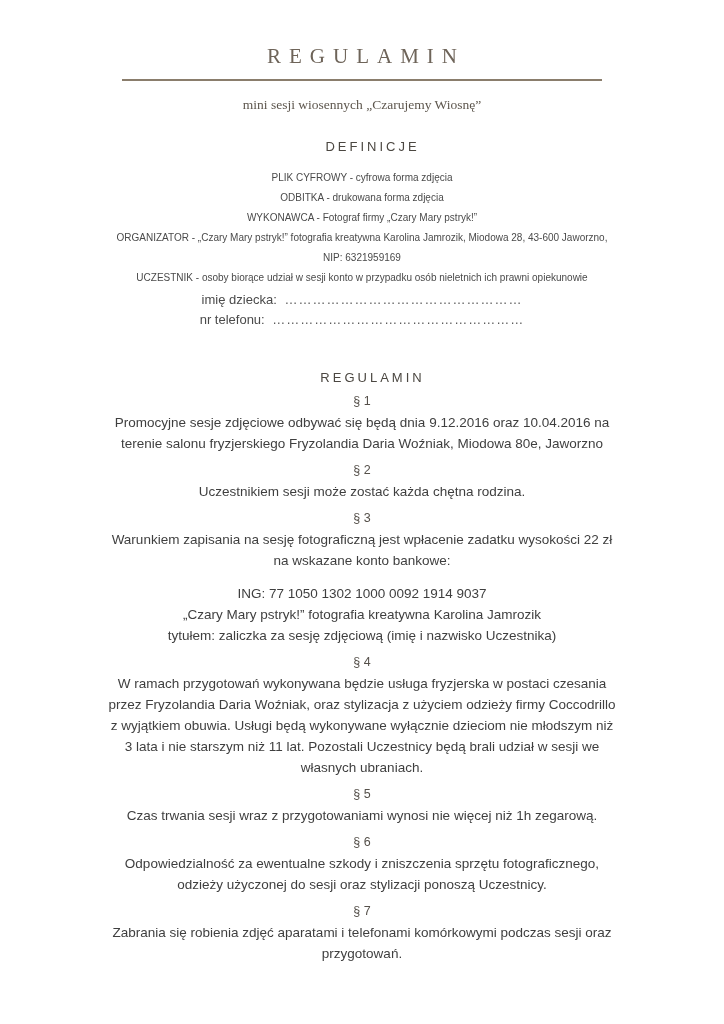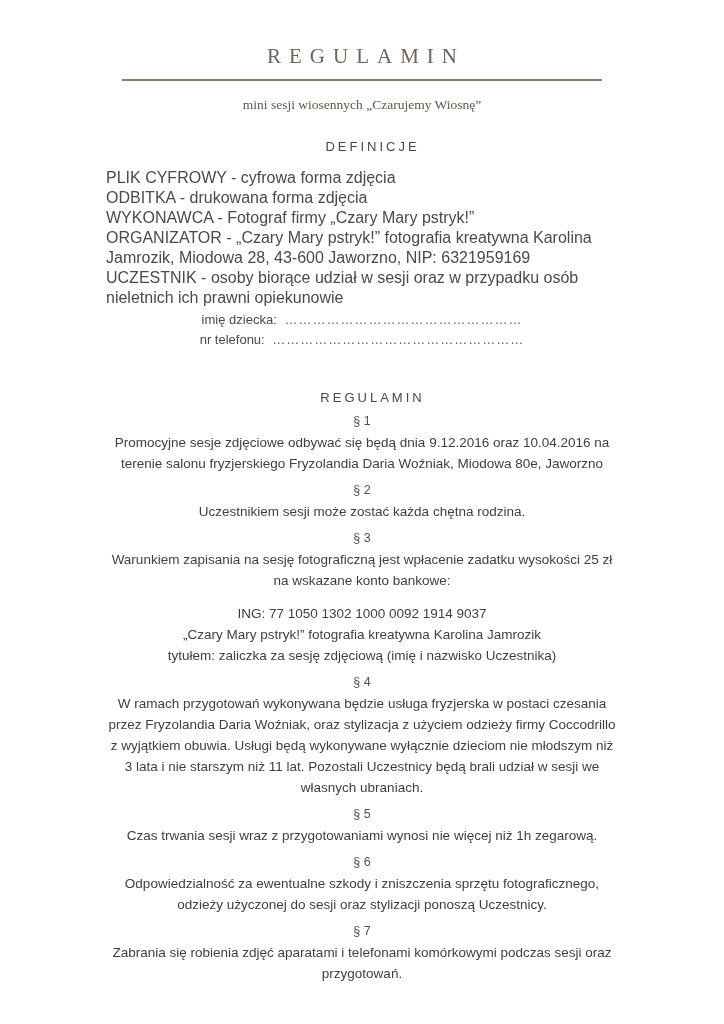--- a/index.html
+++ b/index.html
@@ -45,22 +45,23 @@
     font-weight: 400;
     letter-spacing: 3px;
     padding-left: 21px;
     text-align: center;
     color: #4b4741;
   }
   .definitions { margin-top: 26px; }
   .def-item {
     margin: 0 auto;
     max-width: 512px;
-    font-size: 16px;
+    font-size: 10px;
     line-height: 20px;
+    text-align: center;
     color: #4a4a4a;
   }
   .definitions .section-heading { margin-bottom: 14px; }
   .form-lines { margin-top: 2px; }
   .form-line {
     margin: 0;
     font-size: 13px;
     line-height: 20px;
     text-align: center;
     color: #4a4a4a;
@@ -97,21 +98,21 @@
     <div class="divider"></div>
     <p class="subtitle">mini sesji wiosennych „Czarujemy Wiosnę”</p>
   </header>
 
   <section class="definitions">
     <h2 class="section-heading">DEFINICJE</h2>
     <p class="def-item">PLIK CYFROWY - cyfrowa forma zdjęcia</p>
     <p class="def-item">ODBITKA - drukowana forma zdjęcia</p>
     <p class="def-item">WYKONAWCA - Fotograf firmy „Czary Mary pstryk!”</p>
     <p class="def-item">ORGANIZATOR - „Czary Mary pstryk!” fotografia kreatywna Karolina Jamrozik, Miodowa 28, 43-600 Jaworzno, NIP: 6321959169</p>
-    <p class="def-item">UCZESTNIK - osoby biorące udział w sesji oraz w przypadku osób nieletnich ich prawni opiekunowie</p>
+    <p class="def-item">UCZESTNIK - osoby biorące udział w sesji konto w przypadku osób nieletnich ich prawni opiekunowie</p>
 
     <div class="form-lines">
       <p class="form-line">
         <span>imię dziecka:</span>
         <span class="dots">……………………………………………</span>
       </p>
       <p class="form-line">
         <span>nr telefonu:</span>
         <span class="dots">………………………………………………</span>
       </p>
@@ -126,21 +127,21 @@
       <p class="rule-text">Promocyjne sesje zdjęciowe odbywać się będą dnia 9.12.2016 oraz 10.04.2016 na terenie salonu fryzjerskiego Fryzolandia Daria Woźniak, Miodowa 80e, Jaworzno</p>
     </div>
 
     <div class="rule">
       <div class="mark">§ 2</div>
       <p class="rule-text">Uczestnikiem sesji może zostać każda chętna rodzina.</p>
     </div>
 
     <div class="rule">
       <div class="mark">§ 3</div>
-      <p class="rule-text">Warunkiem zapisania na sesję fotograficzną jest wpłacenie zadatku wysokości 25 zł na wskazane konto bankowe:</p>
+      <p class="rule-text">Warunkiem zapisania na sesję fotograficzną jest wpłacenie zadatku wysokości 22 zł na wskazane konto bankowe:</p>
       <p class="rule-text">ING: 77 1050 1302 1000 0092 1914 9037
 „Czary Mary pstryk!” fotografia kreatywna Karolina Jamrozik
 tytułem: zaliczka za sesję zdjęciową (imię i nazwisko Uczestnika)</p>
     </div>
 
     <div class="rule">
       <div class="mark">§ 4</div>
       <p class="rule-text">W ramach przygotowań wykonywana będzie usługa fryzjerska w postaci czesania przez Fryzolandia Daria Woźniak, oraz stylizacja z użyciem odzieży firmy Coccodrillo z wyjątkiem obuwia. Usługi będą wykonywane wyłącznie dzieciom nie młodszym niż 3 lata i nie starszym niż 11 lat. Pozostali Uczestnicy będą brali udział w sesji we własnych ubraniach.</p>
     </div>
 

